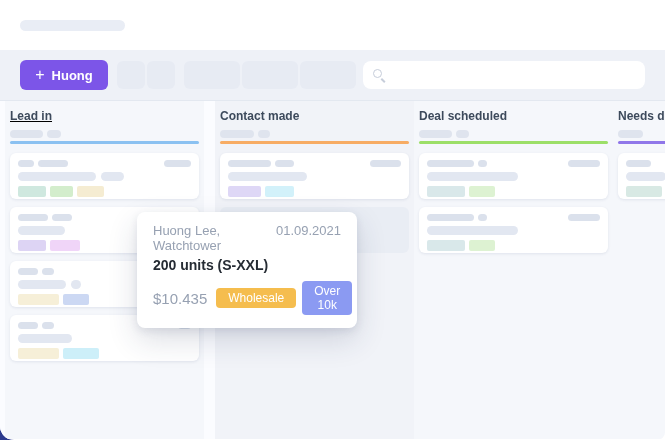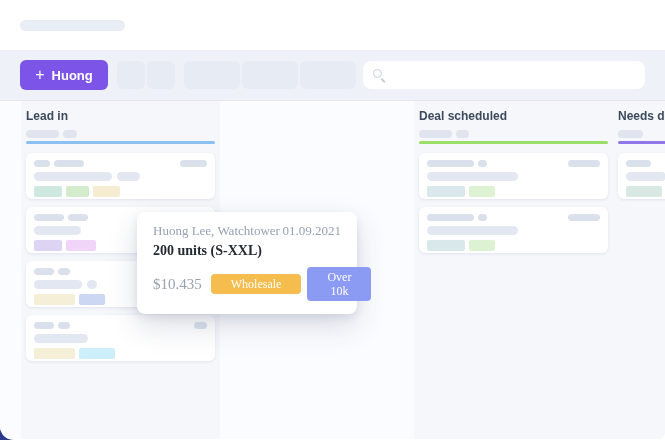--- a/index.html
+++ b/index.html
@@ -32,26 +32,26 @@
   .cards{margin-top:9px;}
   .card{background:#fff;border-radius:6px;height:46px;margin-bottom:8px;padding:7px 8px;box-sizing:border-box;box-shadow:0 1px 3px rgba(44,62,106,0.10);}
   .card.muted{background:#e9edf4;box-shadow:none;}
   .crow{display:flex;align-items:center;}
   .m5{margin-top:5px;}
   .p7{height:7px;border-radius:4px;background:#dbe1ec;margin-right:4px;}
   .p9{height:9px;border-radius:5px;background:#e2e7f1;margin-right:5px;}
   .tag{height:11px;border-radius:2px;margin-right:4px;}
   .mla{margin-left:auto !important;margin-right:0 !important;}
 
-  .tooltip{position:absolute;left:137px;top:212px;width:220px;background:#fff;border-radius:8px;box-shadow:0 12px 30px rgba(35,48,84,0.16),0 3px 8px rgba(35,48,84,0.10);padding:11px 16px 13px;box-sizing:border-box;z-index:3;font-family:Liberation Serif, serif;}
+  .tooltip{position:absolute;left:137px;top:212px;width:220px;background:#fff;border-radius:8px;box-shadow:0 12px 30px rgba(35,48,84,0.16),0 3px 8px rgba(35,48,84,0.10);padding:11px 16px 13px;box-sizing:border-box;z-index:3;}
   .t-row1{display:flex;justify-content:space-between;font-size:13px;color:#97a1b2;}
   .t-details{font-size:14px;font-weight:700;color:#252b33;margin-top:4px;}
   .t-row3{display:flex;align-items:center;margin-top:8px;}
   .t-amount{font-size:15px;color:#97a1b2;margin-right:9px;}
-  .t-tag{font-size:12px;color:#fff;border-radius:4px;padding:3px 20px;margin-right:6px;line-height:14px;}
+  .t-tag{font-size:12px;color:#fff;border-radius:4px;padding:3px 12px;margin-right:6px;line-height:14px;}
 </style>
 </head>
 <body>
 
 <div class="stage">
   <div class="corner-accent"></div>
   <div class="app">
 
     <div class="topbar">
       <div class="topbar-pill"></div>
@@ -71,21 +71,21 @@
         <div class="tb-btn wide"></div>
         <div class="tb-btn wide"></div>
       </div>
       <div class="searchbox">
         <span class="search-icon"></span>
         <input class="search-input" type="text" placeholder="" style="">
       </div>
     </div>
 
     <div class="board">
-        <div class="column" style="left: 21px;">
+        <div class="column" style="left: 5px; text-decoration: underline;">
           <div class="col-title">Lead in</div>
           <div class="col-pills">
             <div class="col-pill" style="width: 33px;"></div>
             <div class="col-pill" style="width: 14px;"></div>
           </div>
           <div class="col-underline" style="background: rgb(139, 193, 241);"></div>
           <div class="cards">
             <div class="card">
               <div class="crow">
                 <div class="p7" style="width: 16px;"></div>
@@ -136,20 +136,45 @@
                 <div class="p7 mla" style="width: 13px;"></div>
               </div>
               <div class="crow m5">
                 <div class="p9" style="width: 54px;"></div>
               </div>
               <div class="crow m5">
                 <div class="tag" style="width: 41px; background: rgb(246, 239, 216);"></div>
                 <div class="tag" style="width: 36px; background: rgb(205, 239, 249);"></div>
               </div>
             </div>
+          </div>
+        </div>
+        <div class="column muted" style="left: 215px;">
+          <div class="col-title">Contact made</div>
+          <div class="col-pills">
+            <div class="col-pill" style="width: 34px;"></div>
+            <div class="col-pill" style="width: 12px;"></div>
+          </div>
+          <div class="col-underline" style="background: rgb(247, 172, 100);"></div>
+          <div class="cards">
+            <div class="card">
+              <div class="crow">
+                <div class="p7" style="width: 43px;"></div>
+                <div class="p7" style="width: 19px;"></div>
+                <div class="p7 mla" style="width: 31px;"></div>
+              </div>
+              <div class="crow m5">
+                <div class="p9" style="width: 79px;"></div>
+              </div>
+              <div class="crow m5">
+                <div class="tag" style="width: 33px; background: rgb(222, 215, 246);"></div>
+                <div class="tag" style="width: 29px; background: rgb(210, 241, 250);"></div>
+              </div>
+            </div>
+            <div class="card muted"></div>
           </div>
         </div>
         <div class="column" style="left: 414px;">
           <div class="col-title">Deal scheduled</div>
           <div class="col-pills">
             <div class="col-pill" style="width: 33px;"></div>
             <div class="col-pill" style="width: 13px;"></div>
           </div>
           <div class="col-underline" style="background: rgb(156, 223, 104);"></div>
           <div class="cards">

